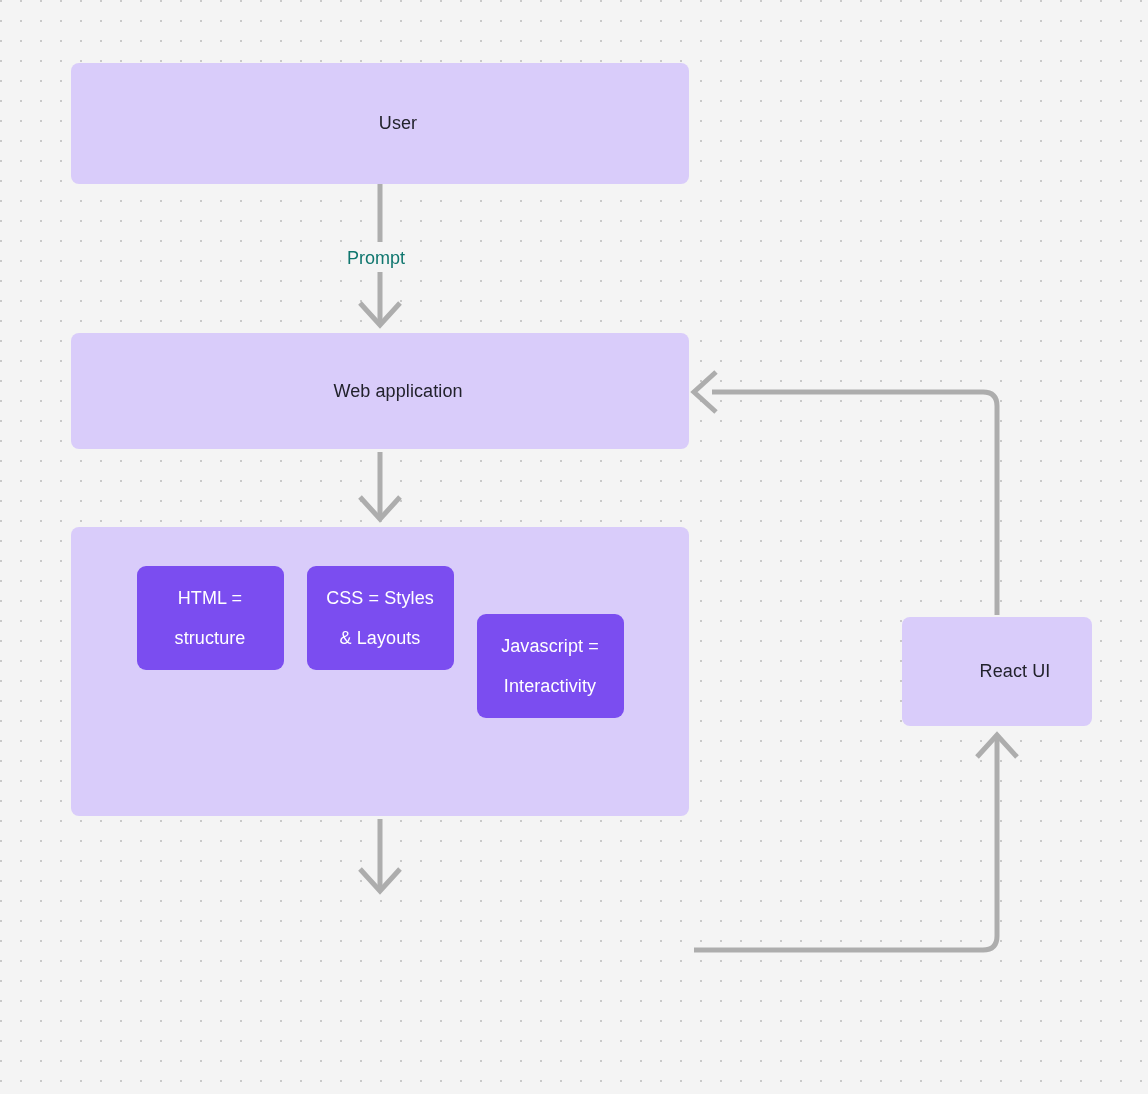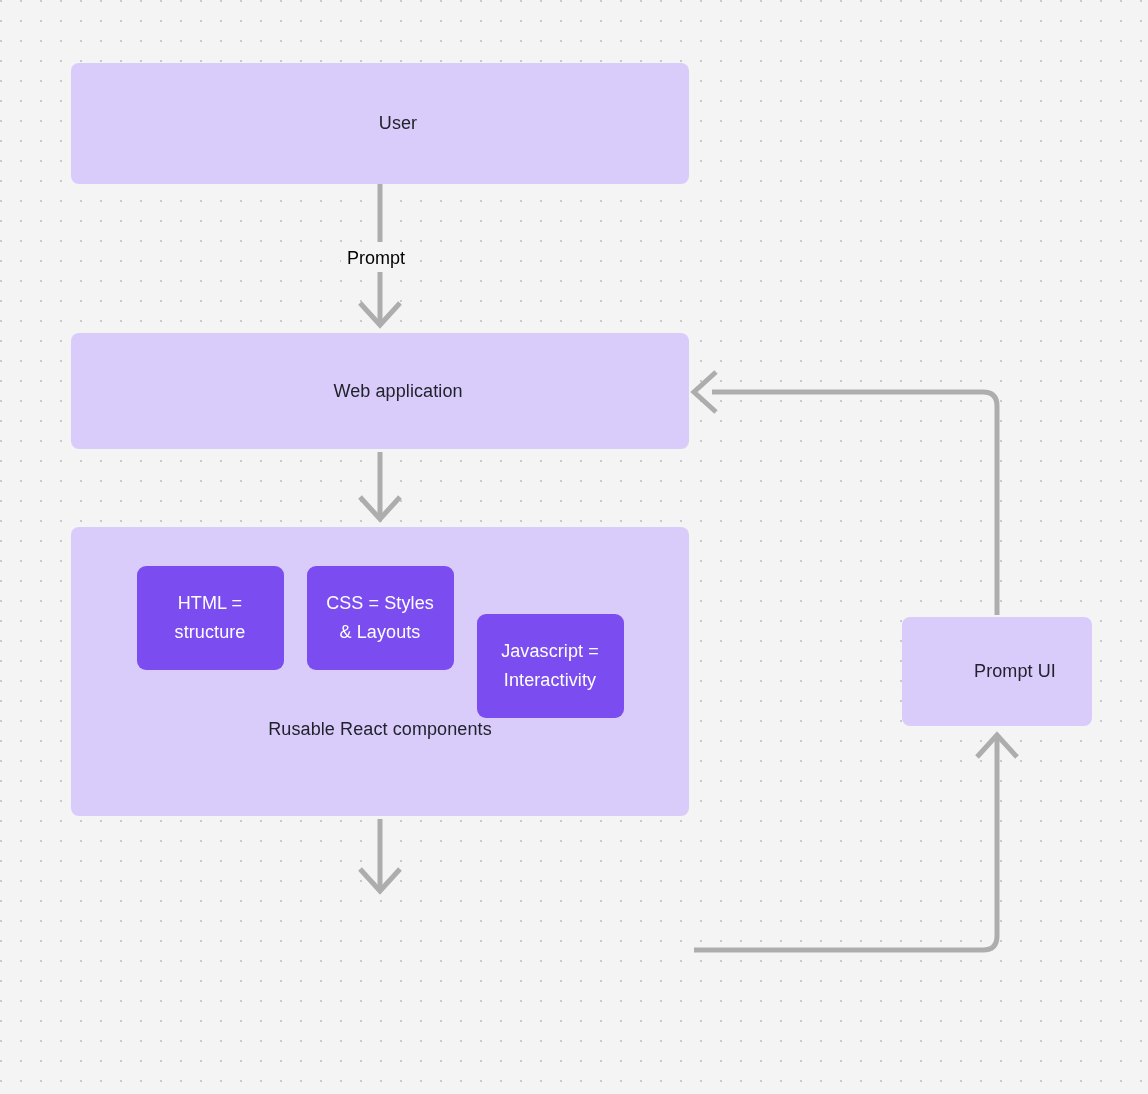--- a/index.html
+++ b/index.html
@@ -44,21 +44,21 @@
   }
   .node-label {
     font-size: 18px;
     line-height: 29px;
     text-align: center;
     letter-spacing: 0.1px;
     white-space: pre-line;
   }
   .node-strong .node-label {
     font-size: 18px;
-    line-height: 29px;
+    line-height: 40px;
   }
   
   #components-group {
     align-items: center;
     justify-content: flex-start;
   }
   .chips-row {
     position: absolute;
     left: 0;
     top: 39px;
@@ -99,21 +99,21 @@
     fill: none;
     stroke: #adadad;
     stroke-width: 5;
     stroke-linecap: butt;
     stroke-linejoin: miter;
   }
   .edge-label {
     position: absolute;
     font-size: 18px;
     line-height: 22px;
-    color: #000000;
+    color: #0f766e;
     background-color: #f4f4f4;
     padding: 2px 6px;
     white-space: nowrap;
     text-align: center;
   }
 </style>
 </head>
 <body>
 
 <div id="canvas">
@@ -158,21 +158,20 @@
       <div class="node node-strong chip" style="position:relative;">
         <div class="node-label">CSS = Styles
 &amp; Layouts</div>
       </div>
       <div class="node node-strong chip" style="position:relative;margin-top:48px;">
         <div class="node-label">Javascript =
 Interactivity</div>
       </div>
     </div>
 
-    <div id="components-caption" class="node-label">Rusable React components</div>
   </div>
 
 
   <div class="node node-soft" id="node-render-ui" style="left:902px; top:617px; width:190px; height:109px;">
-    <div class="node-label">Prompt UI</div>
+    <div class="node-label">React UI</div>
   </div>
 
 </div>
 
 </body></html>

